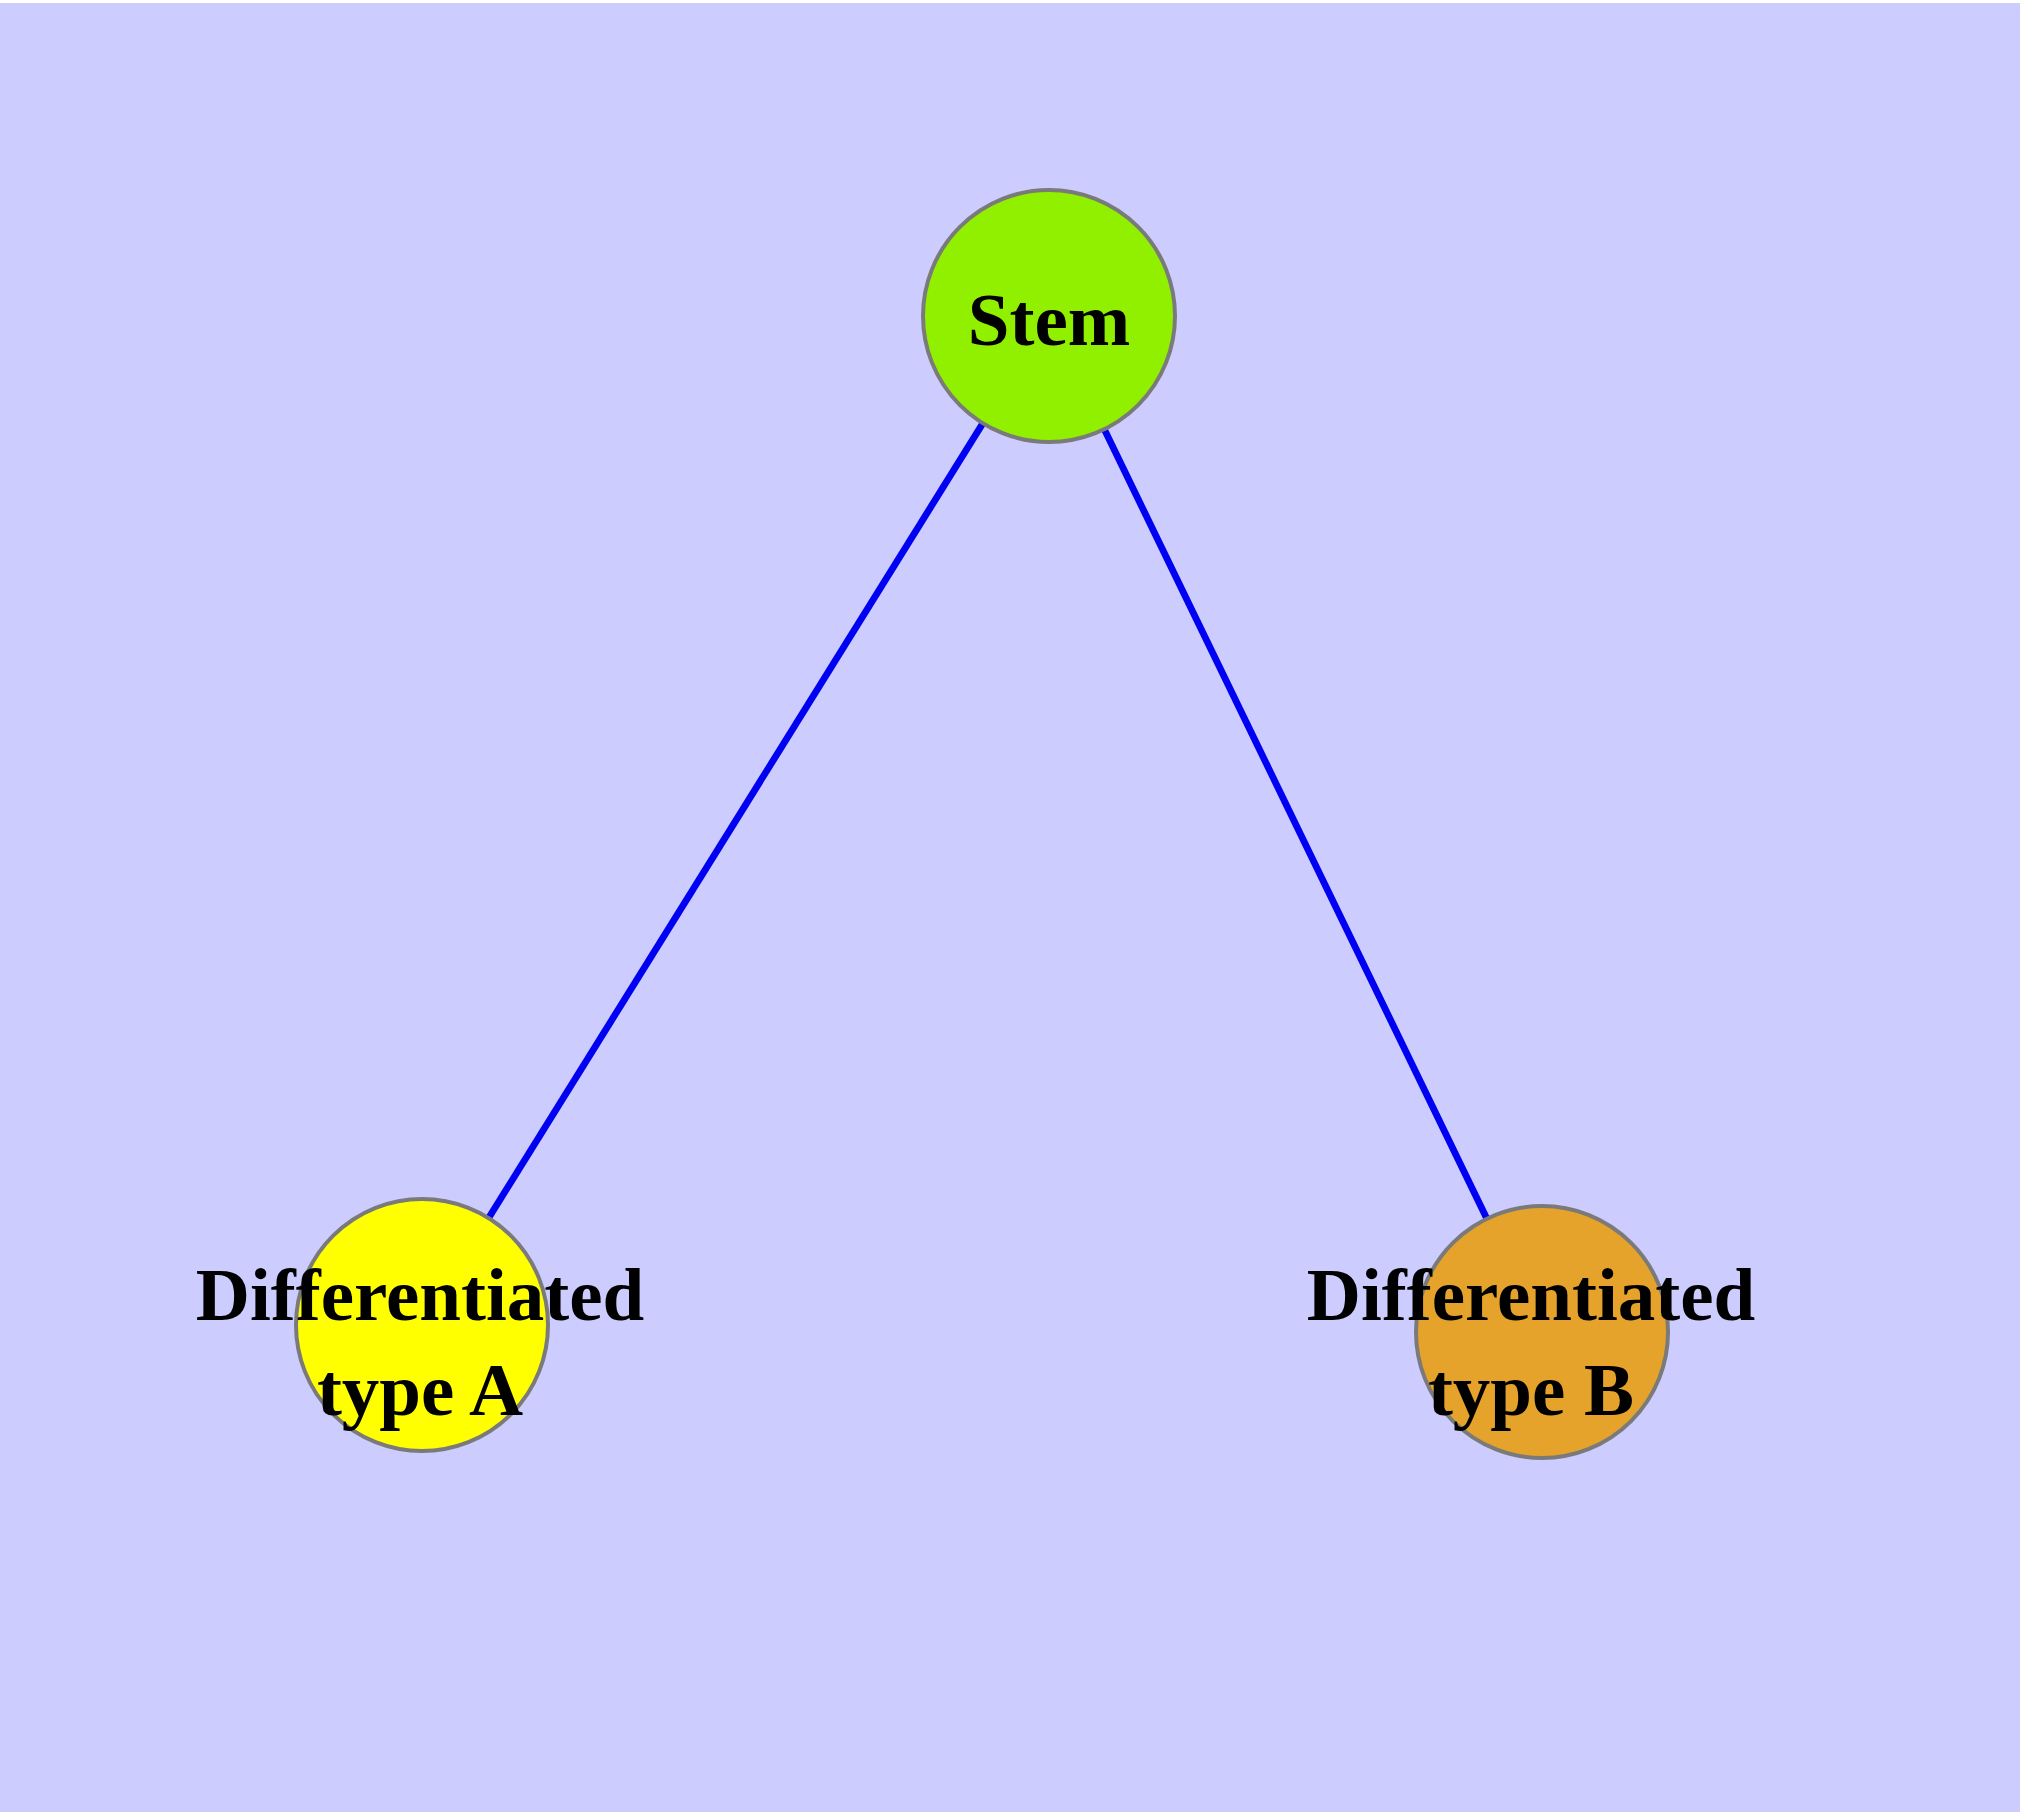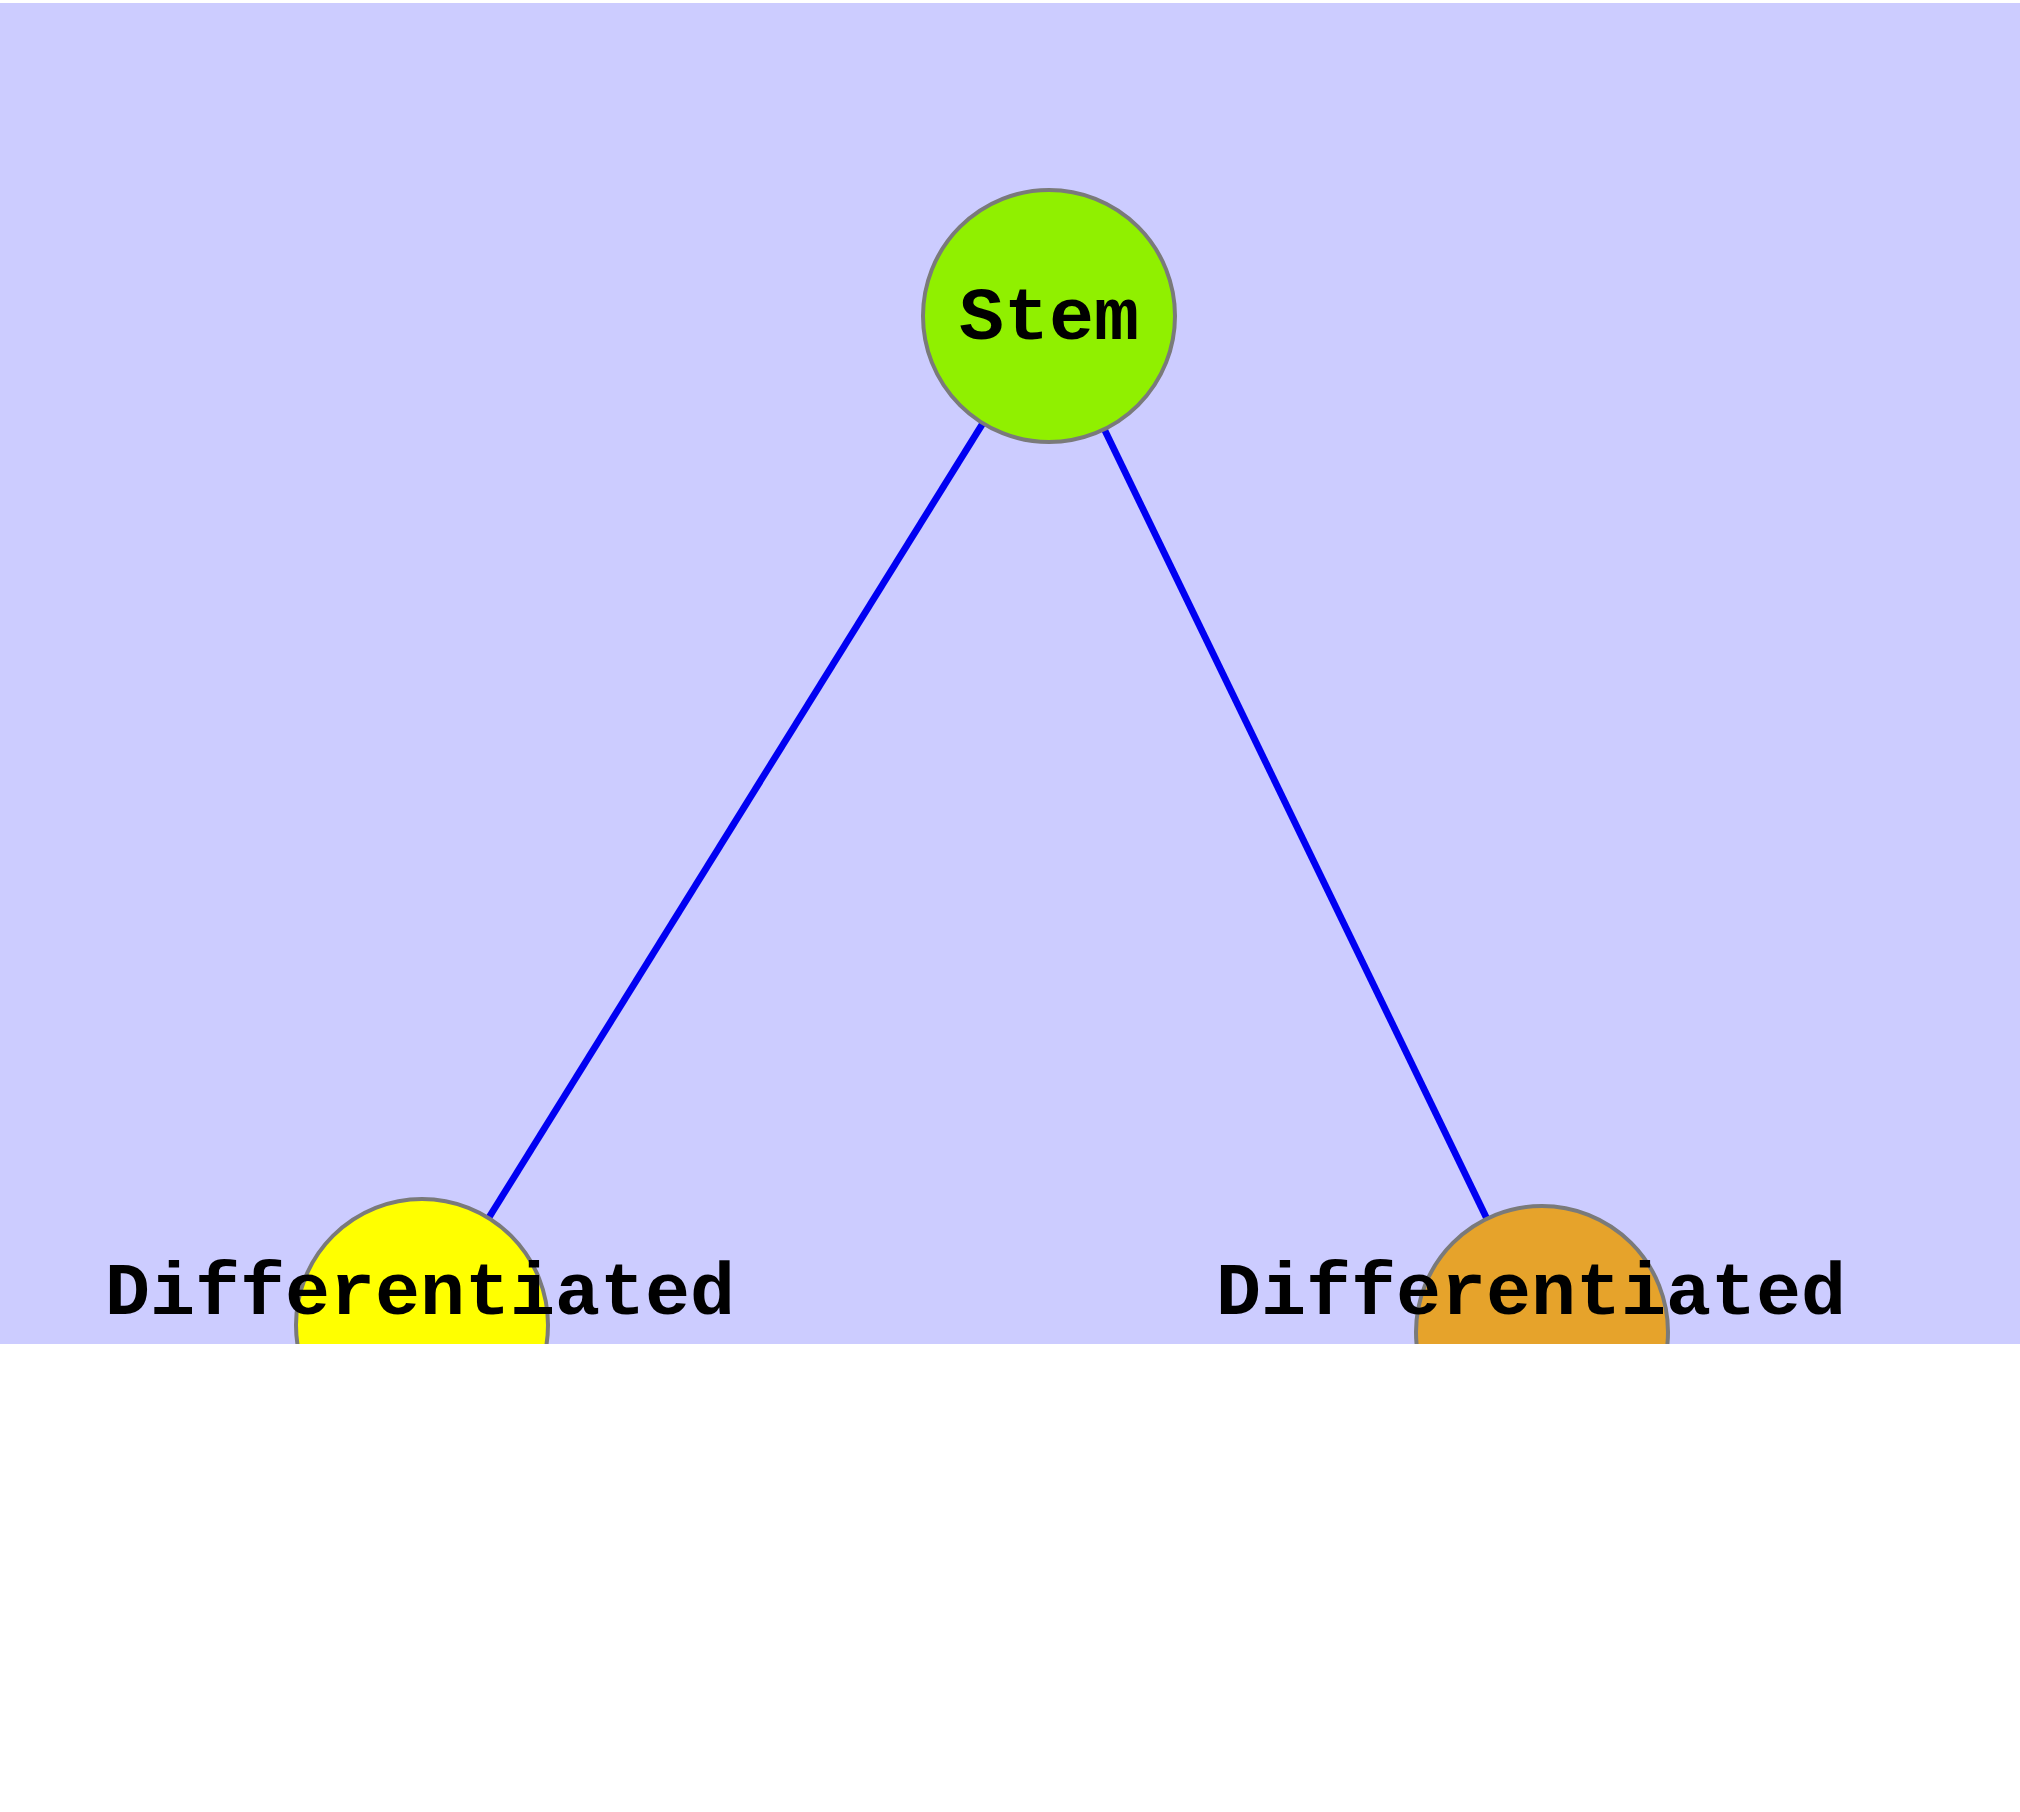--- a/index.html
+++ b/index.html
@@ -3,23 +3,23 @@
 <meta charset="utf-8">
 <style>
   html, body {
     margin: 0;
     padding: 0;
     background: #ffffff;
   }
   .canvas {
     position: relative;
     width: 2021px;
-    height: 1344px;
+    height: 1812px;
     overflow: hidden;
-    font-family: Liberation Mono, monospace;
+    font-family: Liberation Serif, serif;
   }
   .top-strip {
     position: absolute;
     top: 0; left: 0; right: 0;
     height: 2.5px;
     background: #ffffff;
   }
   .edges-layer {
     position: absolute;
     top: 0; left: 0;

